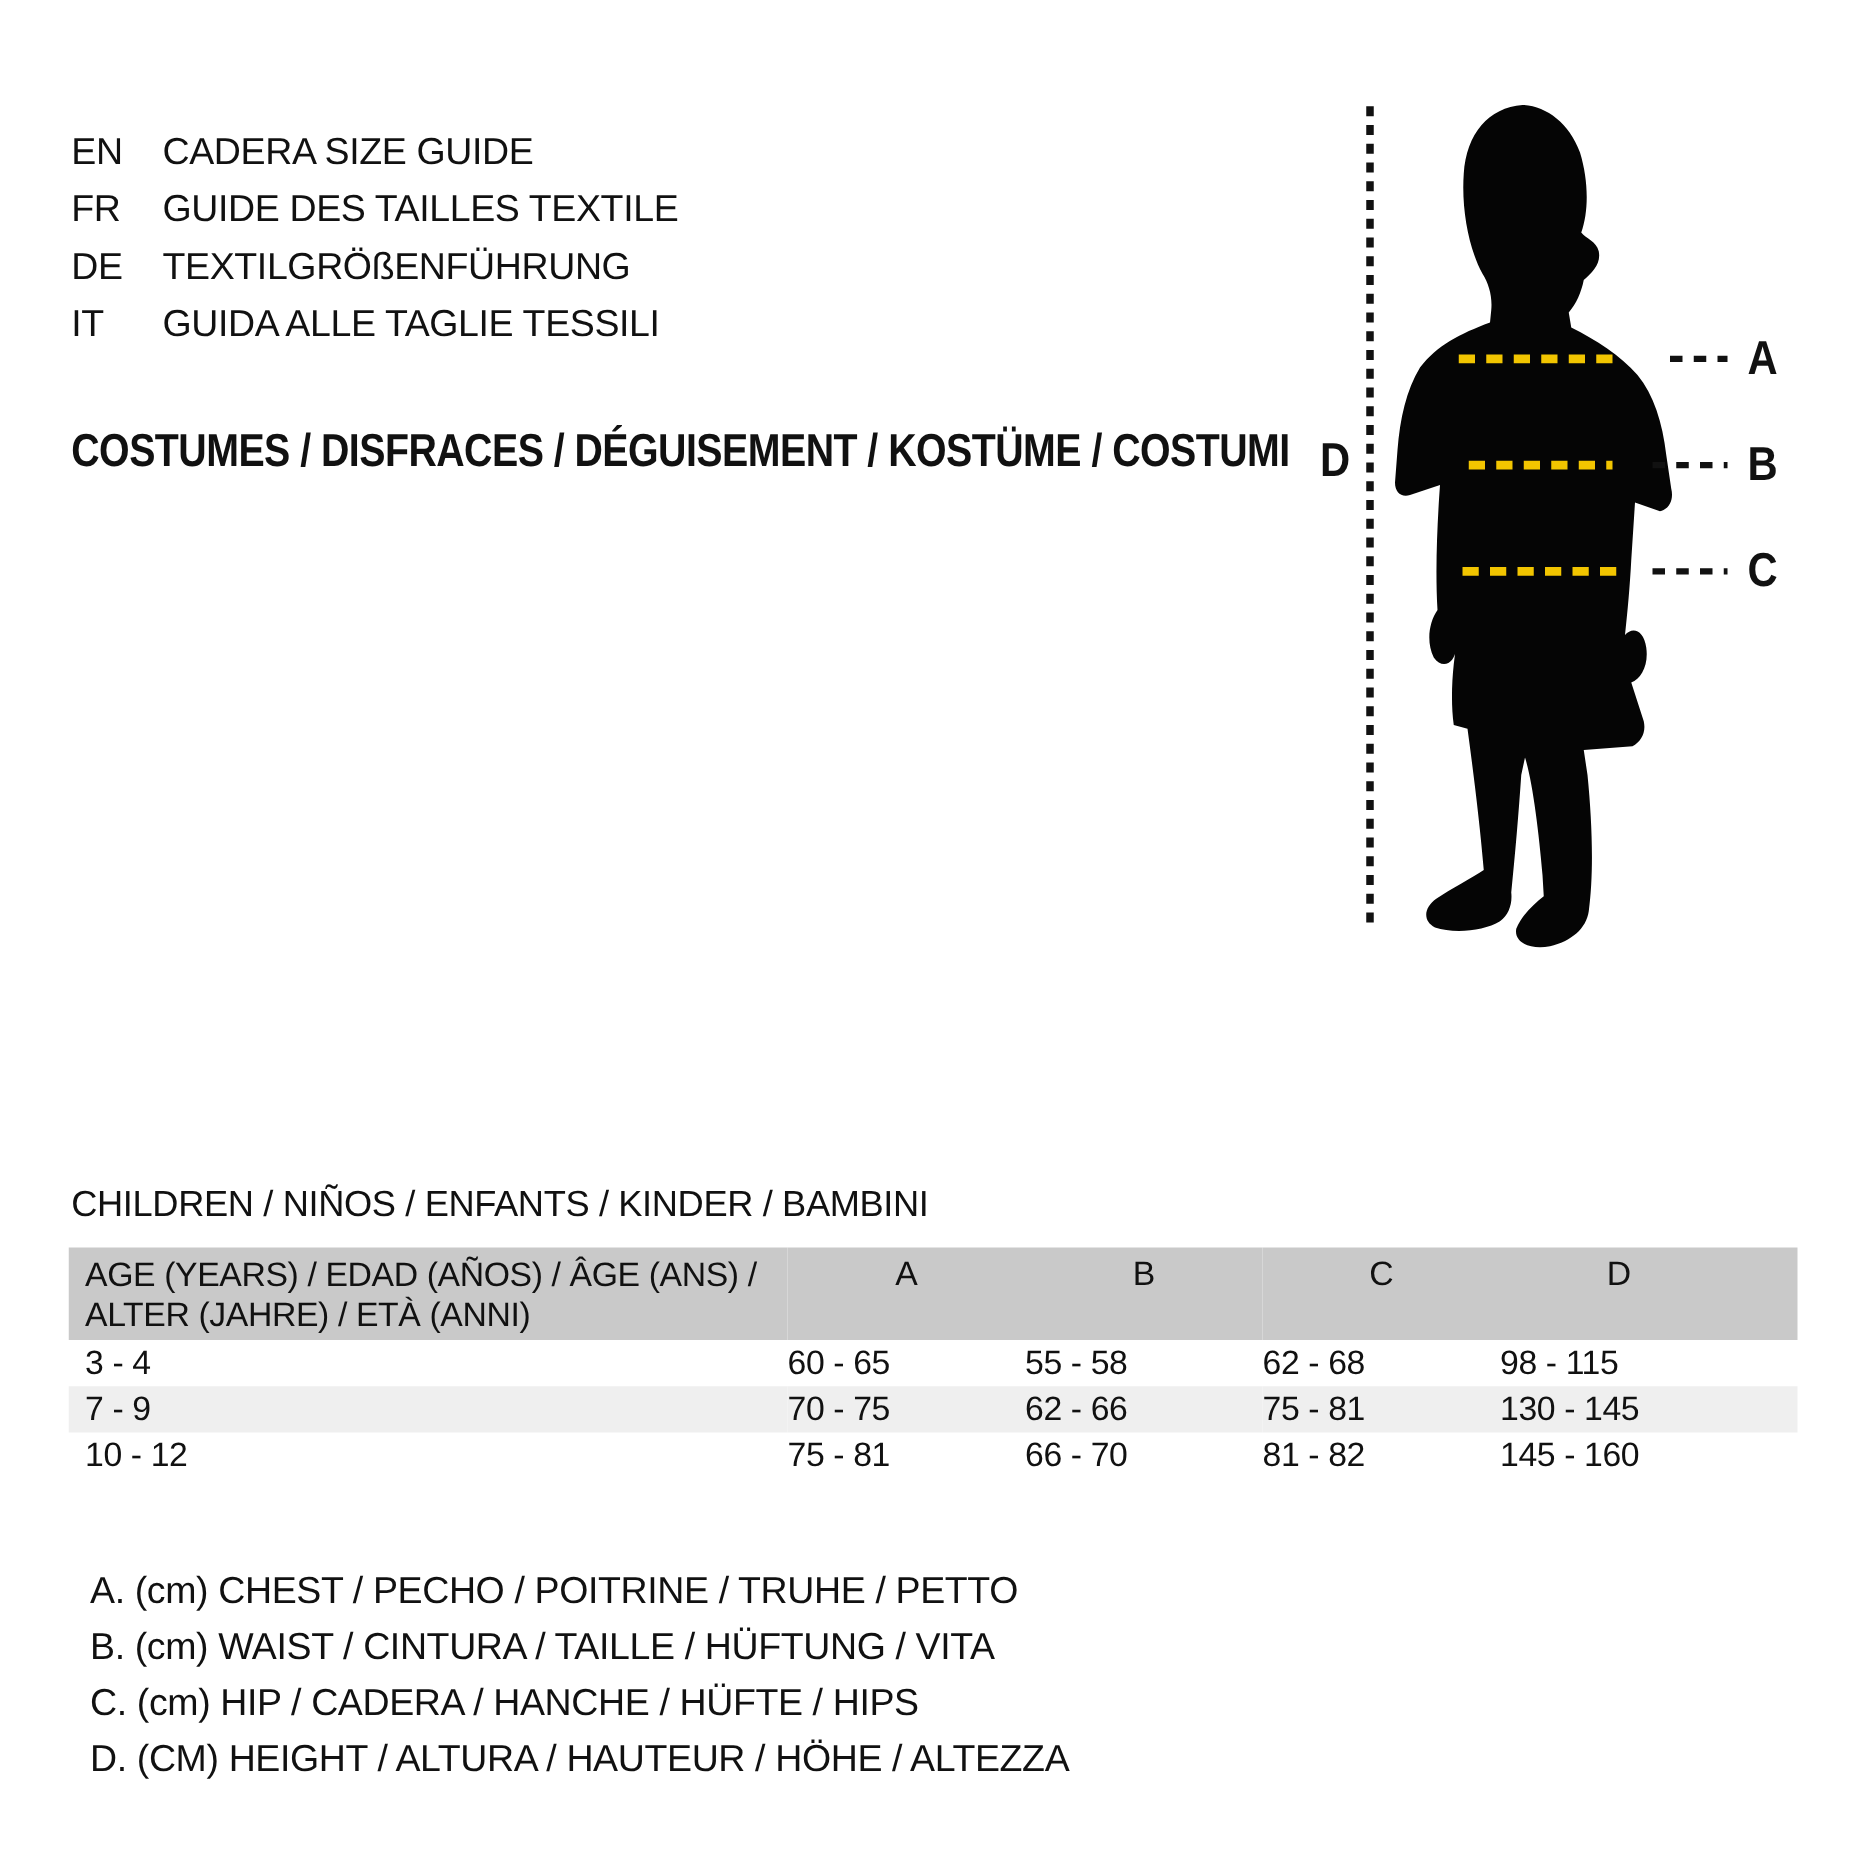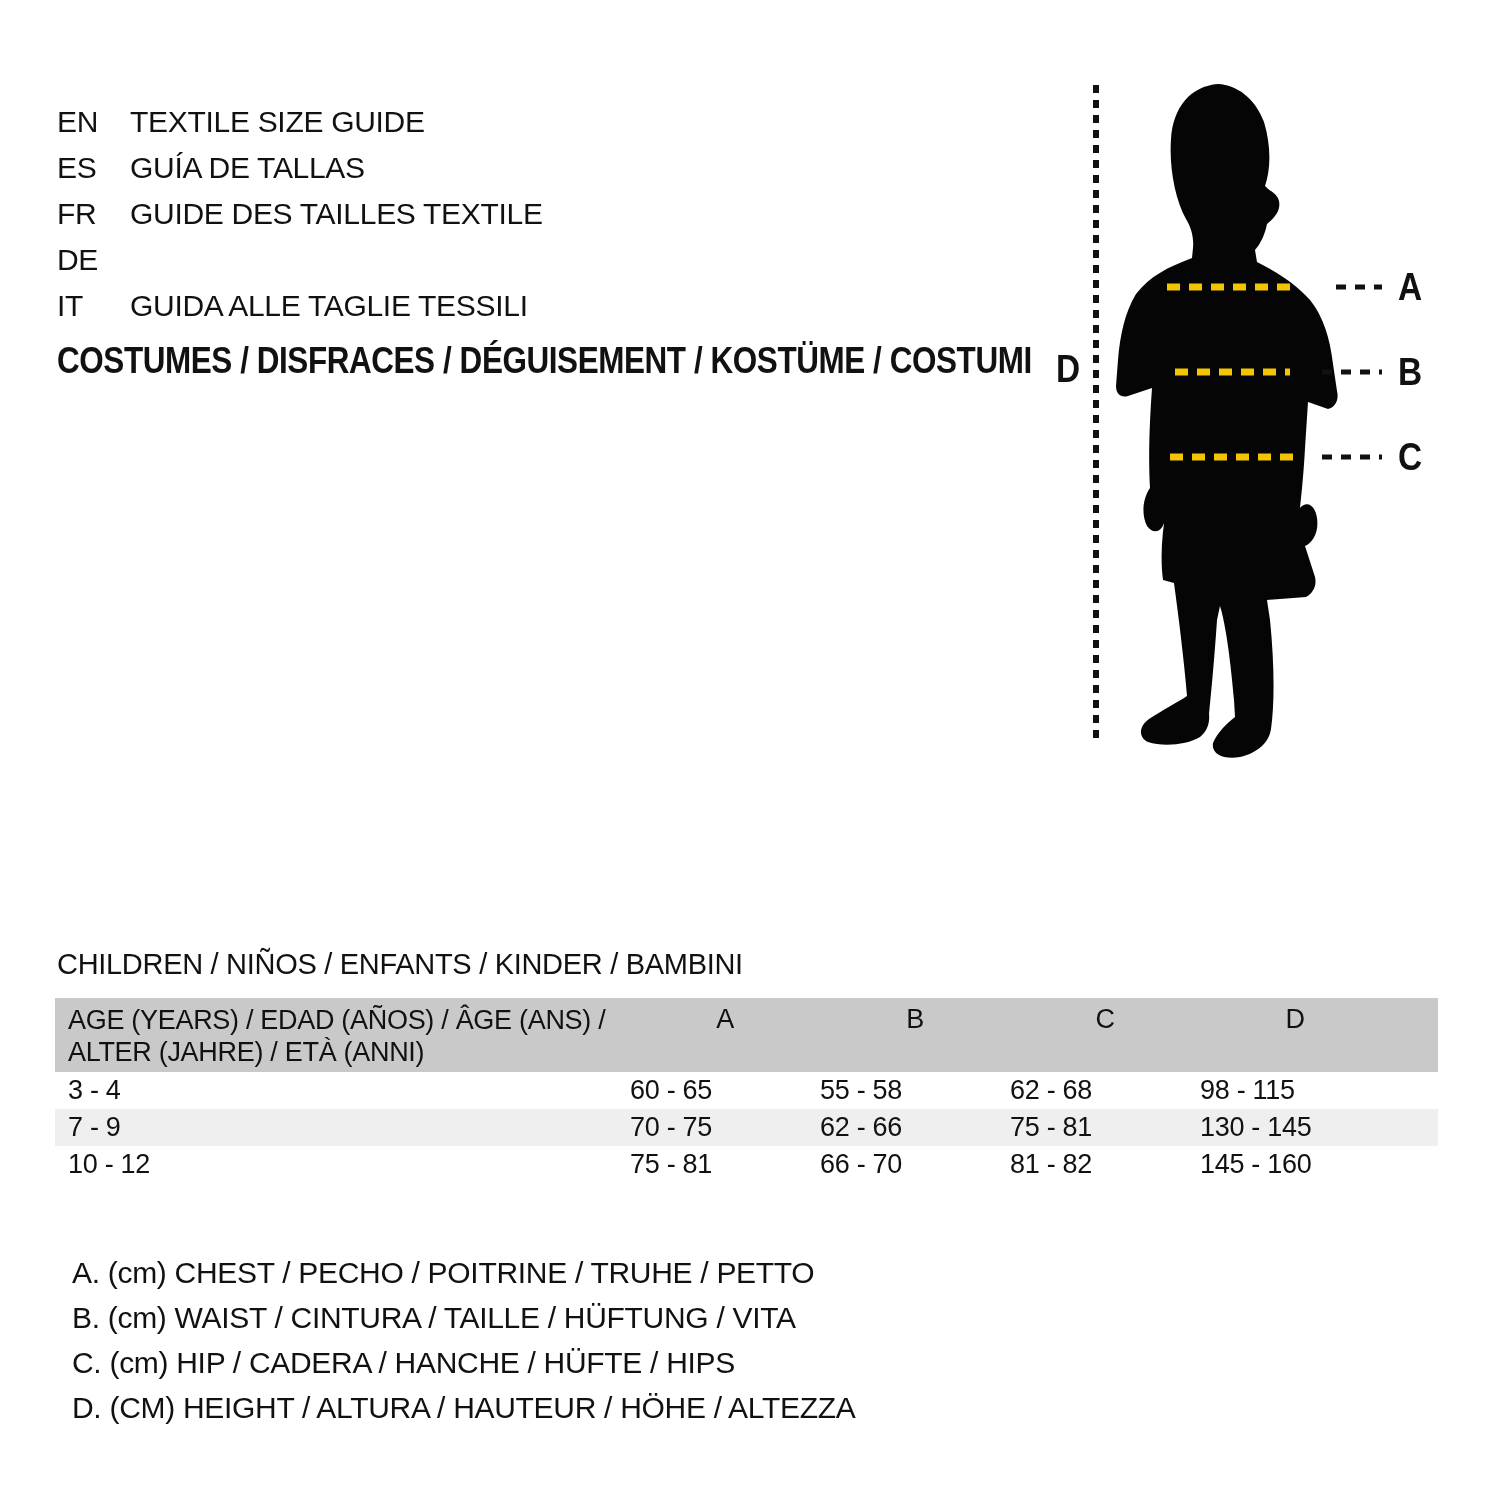--- a/index.html
+++ b/index.html
@@ -46,32 +46,29 @@
   
   .legend-block{position:absolute;left:72px;top:1250px;}
   .legend-row{height:45px;display:flex;align-items:center;font-size:30px;letter-spacing:-0.3px;white-space:nowrap;}
 </style>
 </head>
 <body>
 
 <div class="lang-block">
   <div class="lang-row">
     <span class="lang-code">EN</span>
-    <span class="lang-title">TEXTILE SIZE GUIDE</span>
-  </div>
-  <div class="lang-row">
-    <span class="lang-code">ES</span>
-    <span class="lang-title">GUÍA DE TALLAS</span>
+    <span class="lang-title">CADERA SIZE GUIDE</span>
   </div>
   <div class="lang-row">
     <span class="lang-code">FR</span>
     <span class="lang-title">GUIDE DES TAILLES TEXTILE</span>
   </div>
   <div class="lang-row">
     <span class="lang-code">DE</span>
+    <span class="lang-title">TEXTILGRÖßENFÜHRUNG</span>
   </div>
   <div class="lang-row">
     <span class="lang-code">IT</span>
     <span class="lang-title">GUIDA ALLE TAGLIE TESSILI</span>
   </div>
 </div>
 
 <div class="category">COSTUMES / DISFRACES / DÉGUISEMENT / KOSTÜME / COSTUMI</div>
 
 <svg class="figure-svg" viewBox="0 0 350 700" aria-hidden="true">

